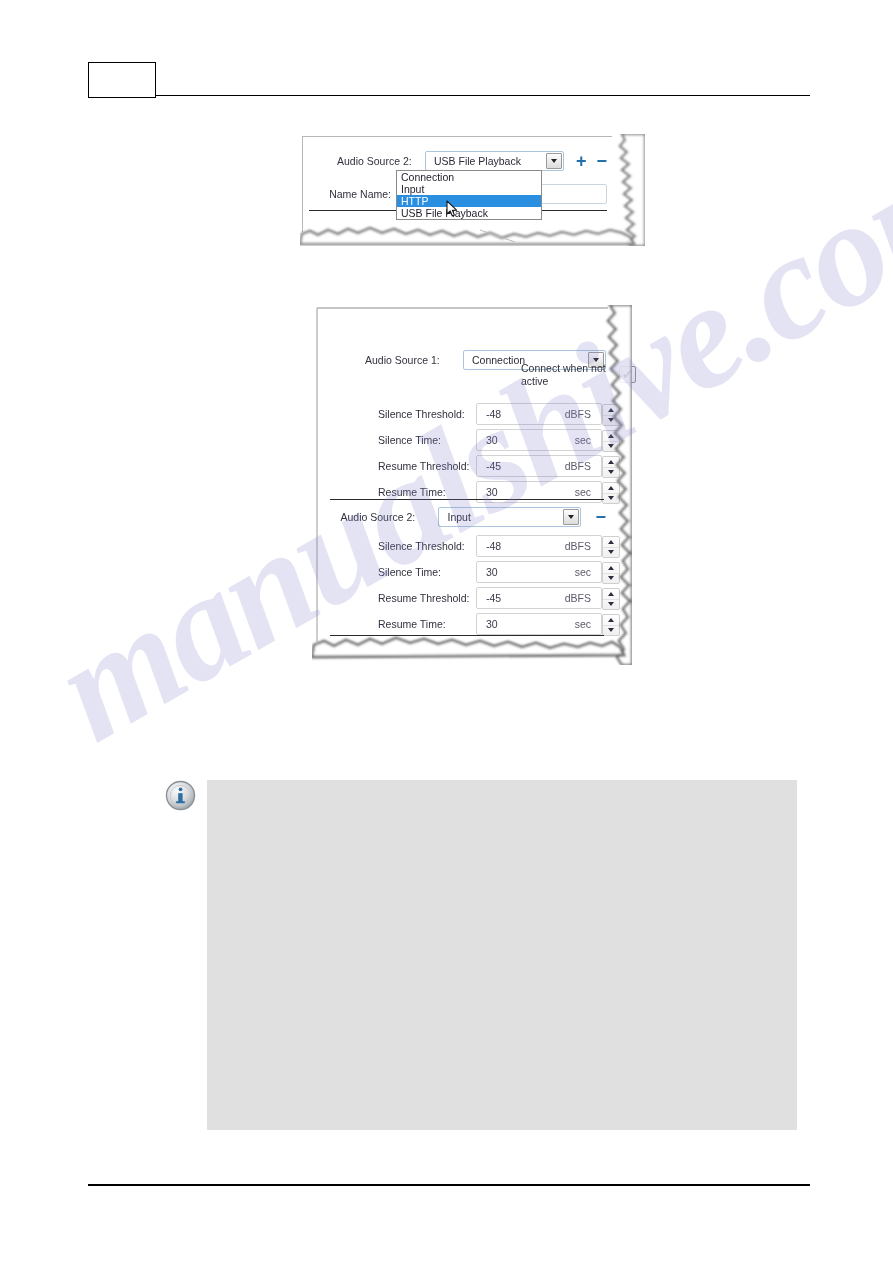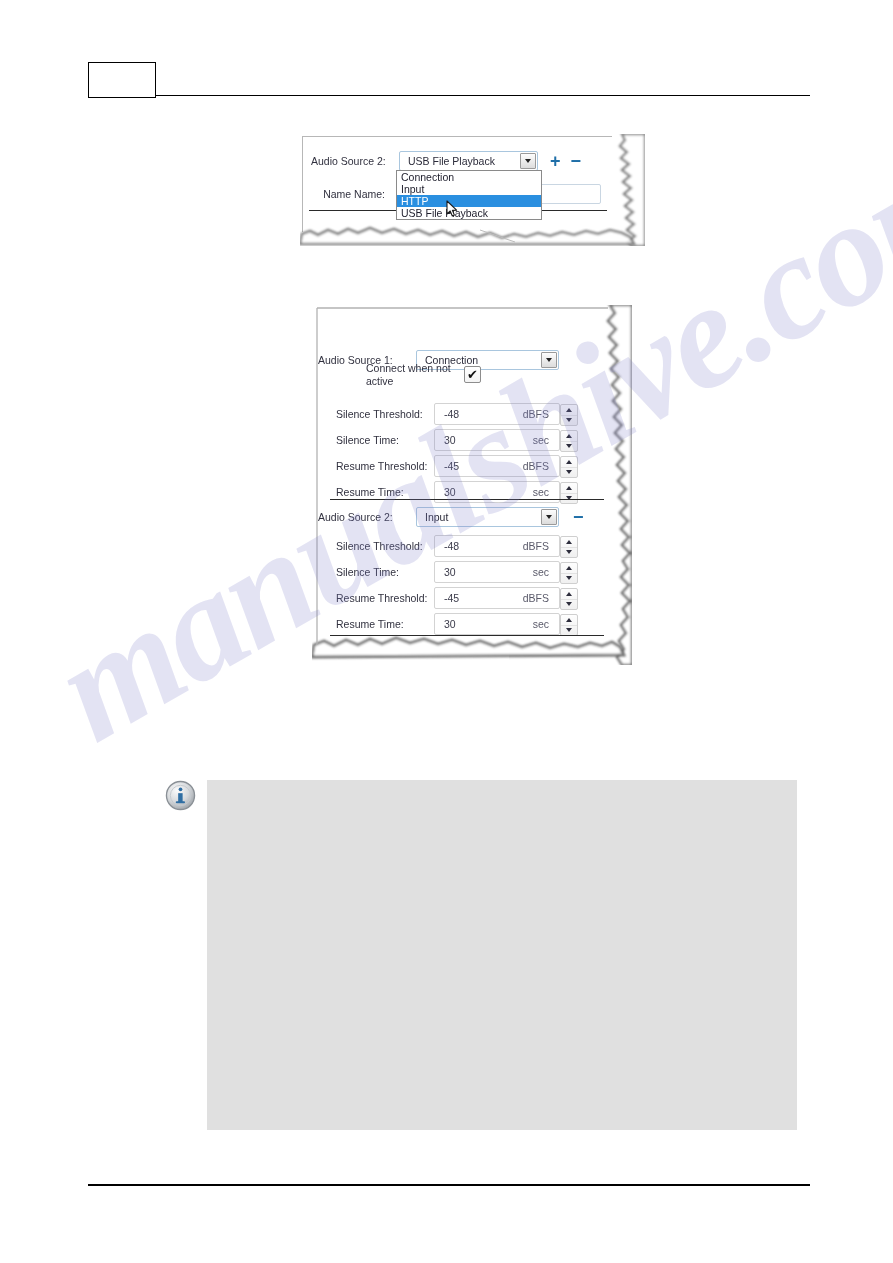--- a/index.html
+++ b/index.html
@@ -106,20 +106,21 @@
     font-size: 11.5px;
     font-weight: 700;
     color: #000;
     text-align: center;
     letter-spacing: 0.1px;
   }
 
   .row {
     display: flex;
     align-items: center;
+    justify-content: flex-end;
   }
 
   .lbl {
     font-size: 10.5px;
     color: #31313f;
     white-space: nowrap;
   }
 
   
   .combo {

